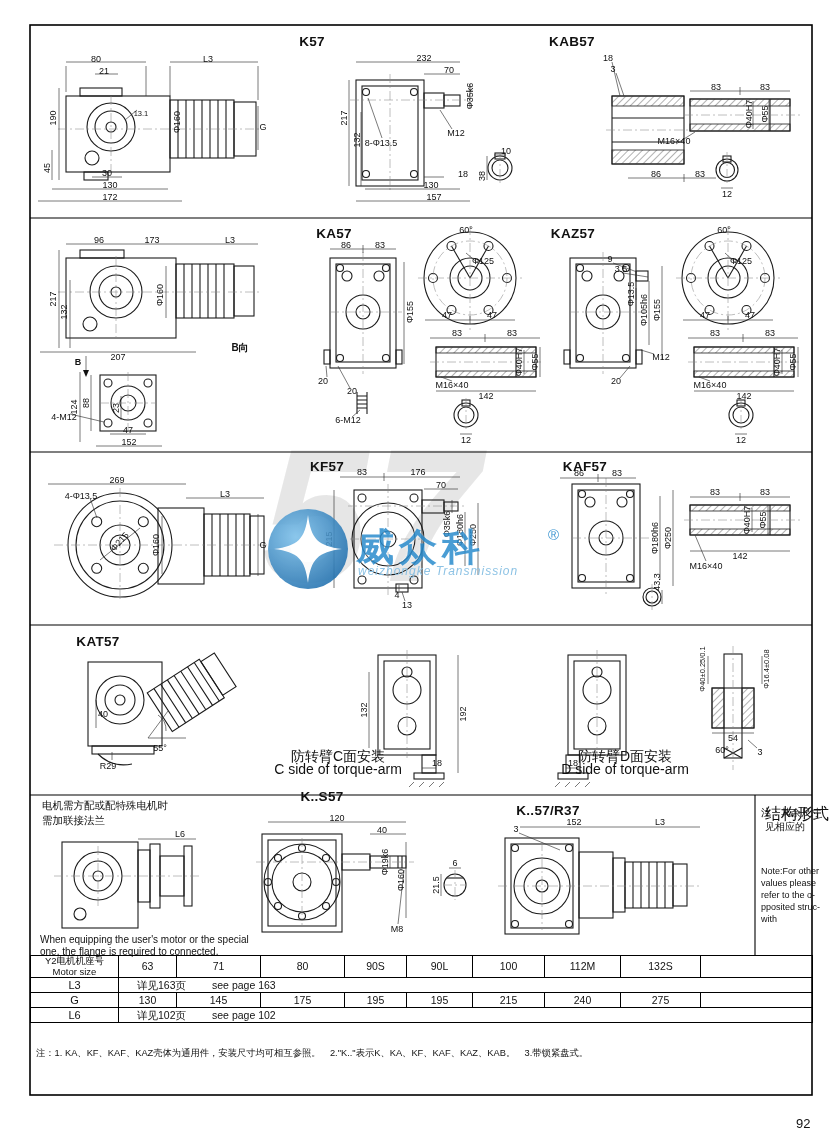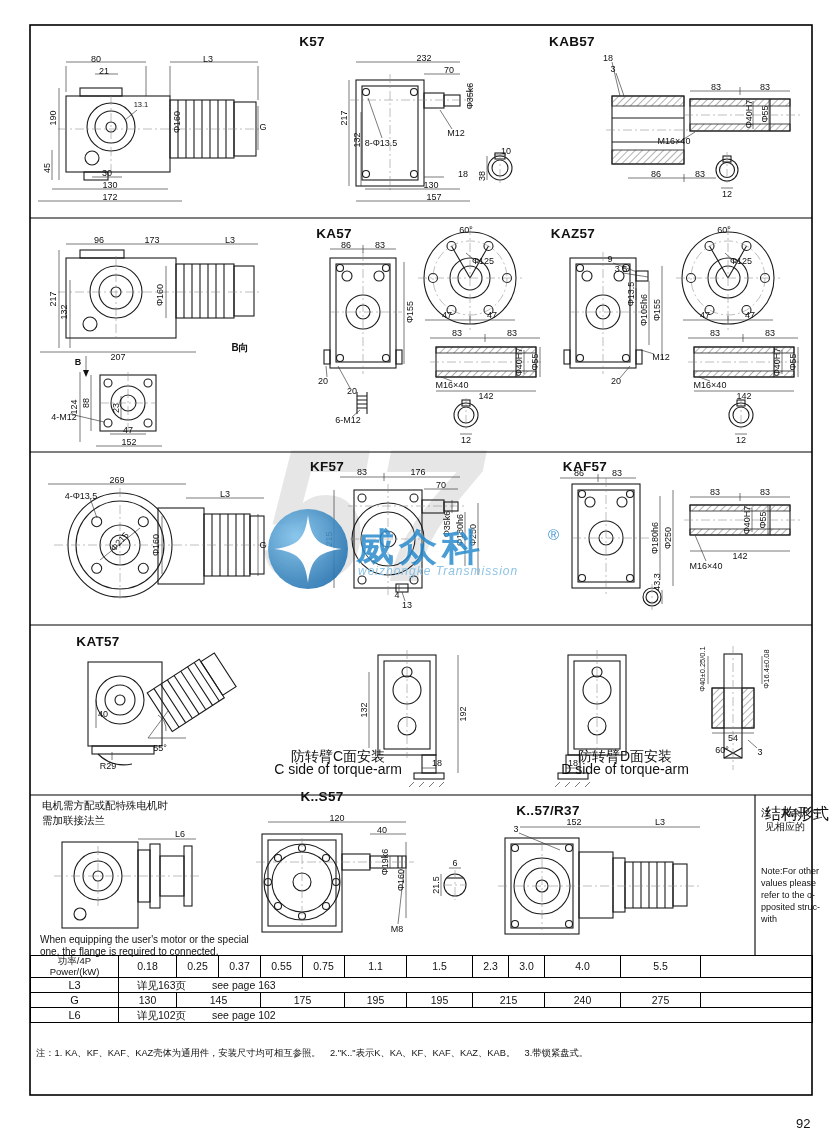--- a/index.html
+++ b/index.html
@@ -581,21 +581,21 @@
   <span class="t" style="left:327px;top:466px">KF57</span>
   <span class="t" style="left:585px;top:466px">KAF57</span>
   <span class="t" style="left:98px;top:641px">KAT57</span>
   <span class="t" style="left:322px;top:796px">K..S57</span>
   <span class="t" style="left:548px;top:810px">K..57/R37</span>
 
   <span class="d" style="left:96px;top:59px">80</span>
   <span class="d" style="left:104px;top:71px">21</span>
   <span class="d" style="left:208px;top:59px">L3</span>
   <span class="dv" style="left:53px;top:118px">190</span>
-  <span class="d sm" style="left:141px;top:105px">13.1</span>
+  <span class="d sm" style="left:141px;top:114px">13.1</span>
   <span class="dv" style="left:177px;top:122px">Φ160</span>
   <span class="d" style="left:263px;top:127px">G</span>
   <span class="dv" style="left:47px;top:168px">45</span>
   <span class="d" style="left:107px;top:173px">30</span>
   <span class="d" style="left:110px;top:185px">130</span>
   <span class="d" style="left:110px;top:197px">172</span>
   <span class="d" style="left:424px;top:58px">232</span>
   <span class="d" style="left:449px;top:70px">70</span>
   <span class="dv" style="left:470px;top:96px">Φ35k6</span>
   <span class="dv" style="left:344px;top:118px">217</span>
@@ -768,36 +768,33 @@
         <col style="width:42px">
         <col style="width:62px">
         <col style="width:66px">
       <col style="width:36px">
         <col style="width:36px">
         <col style="width:76px">
         <col style="width:80px">
         <col style="width:112px">
     </colgroup>
     <tbody>
-    <tr style="height:20px">
+        <tr style="height:22px">
       <td class="hd">
-        <div>功率/4P</div>
-        <div>Power/(kW)</div>
+        <div>Y2电机机座号</div>
+        <div>Motor size</div>
       </td>
-      <td>0.18</td>
-      <td>0.25</td>
-      <td>0.37</td>
-      <td>0.55</td>
-      <td>0.75</td>
-      <td>1.1</td>
-      <td>1.5</td>
-      <td>2.3</td>
-      <td>3.0</td>
-      <td>4.0</td>
-      <td>5.5</td>
+      <td>63</td>
+      <td colspan="2">71</td>
+      <td colspan="2">80</td>
+      <td>90S</td>
+      <td>90L</td>
+      <td colspan="2">100</td>
+      <td>112M</td>
+      <td>132S</td>
       <td></td>
     </tr>
     <tr style="height:15px">
       <td class="rl">L3</td>
       <td colspan="12" class="lft">
         <span>详见163页</span><span class="gap">see page 163</span>
       </td>
     </tr>
     <tr style="height:15px">
       <td class="rl">G</td>

